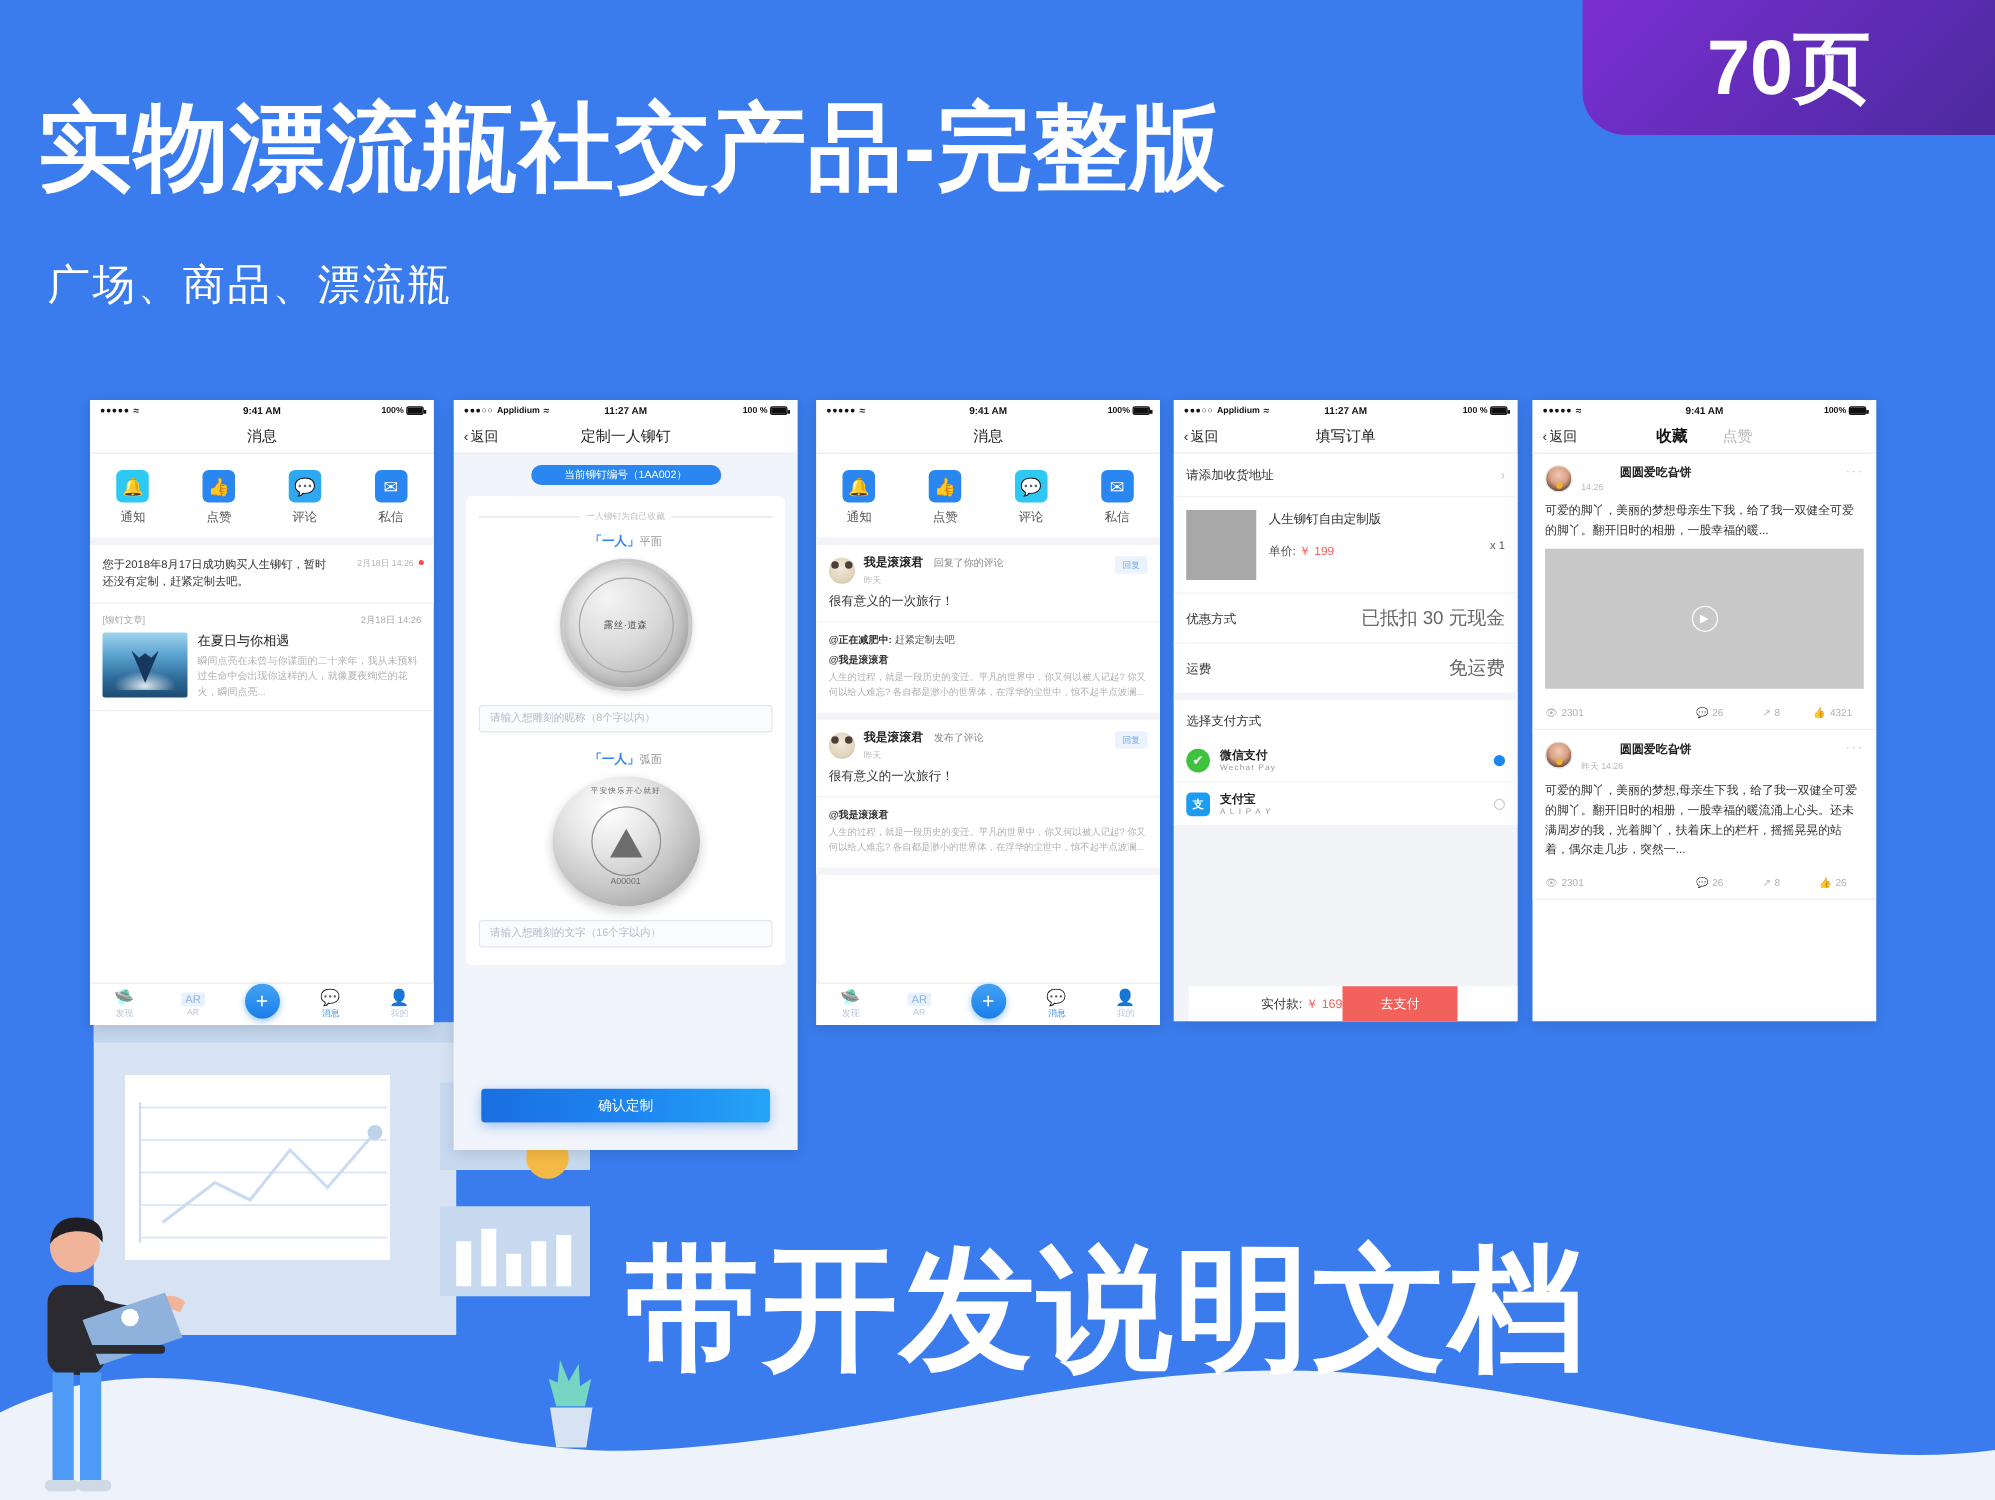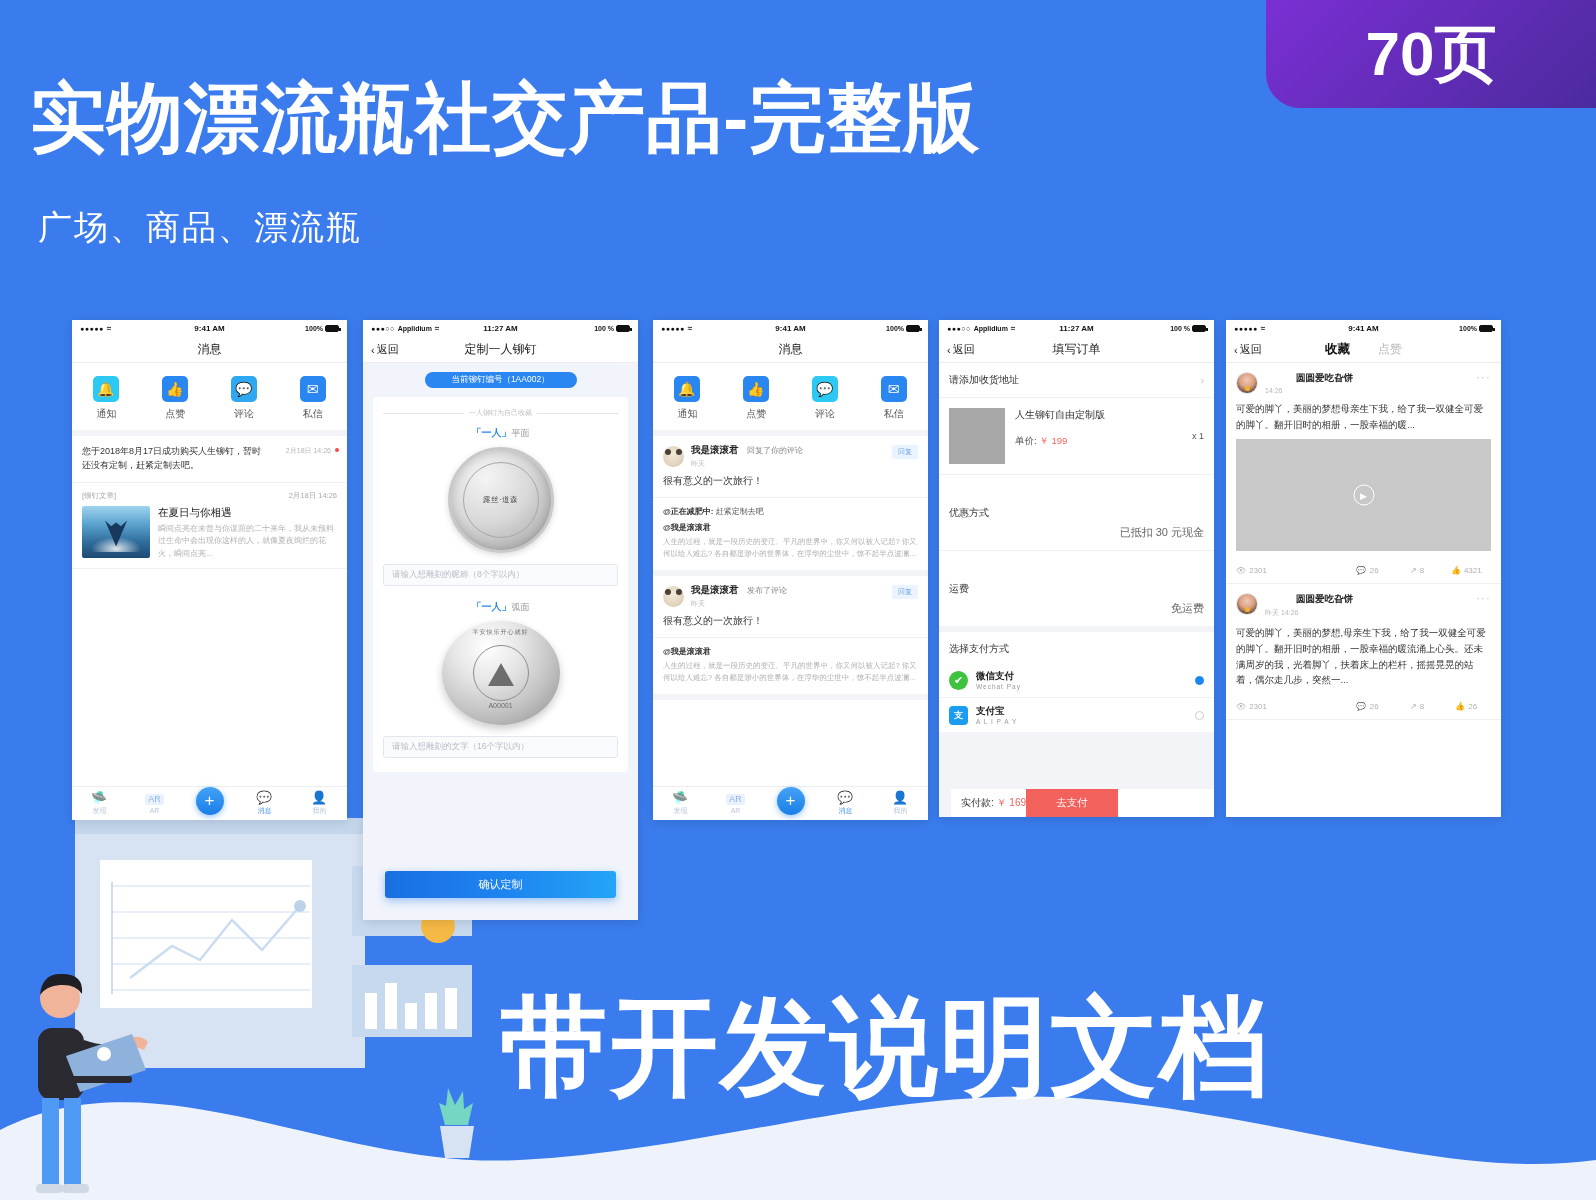--- a/index.html
+++ b/index.html
@@ -210,39 +210,39 @@
   .q-line { font-size:8px; color:#555; margin-bottom:5px; }
   .q-line b { color:#333; }
   .q-txt { font-size:7.5px; line-height:1.65; color:#b0b0b0; }
 
   
   .p4body { background:#f3f4f8; height: calc(100% - 43px); position:relative; }
   .row4 {
     background:#fff; padding: 10px 10px; display:flex; align-items:center;
     justify-content:space-between; border-bottom:1px solid #f0f0f0; font-size:10px; color:#333;
   }
-  .row4 .val { color:#666; font-size:11px;margin-top:40px; }
+  .row4 .val { color:#666; font-size:15px; }
   .chev { color:#c4c4c4; font-size:10px; }
   .prod { background:#fff; display:flex; gap:10px; padding:10px; border-bottom:1px solid #f0f0f0; }
   .prod-img { width:56px;height:56px;background:#a8a8a8;flex:0 0 auto; }
   .prod-info { flex:1; }
   .prod-name { font-size:10px; color:#333; margin-bottom:13px; }
   .prod-price { font-size:9.5px; color:#555; }
   .prod-price b { color:#f4625c; font-weight:400; }
   .prod-qty { font-size:9px; color:#555; align-self:center; }
   .sec-title { background:#fff; padding:10px 10px 7px; font-size:10px; color:#333; }
   .pay-row { background:#fff; display:flex; align-items:center; gap:8px; padding:7px 10px; border-bottom:1px solid #f2f2f2; }
   .pay-ic { width:19px;height:19px;border-radius:4px; display:flex;align-items:center;justify-content:center; font-size:11px; color:#fff; }
   .pay-name { font-size:9.5px; font-weight:700; color:#222; }
   .pay-sub { font-size:6.5px; color:#9a9a9a; letter-spacing:1px; }
   .radio { width:9px;height:9px;border-radius:50%;border:1px solid #ccc; margin-left:auto; }
   .radio.on { background:#1a86f0; border-color:#1a86f0; }
   .paybar {
     position:absolute; left:12px; right:0; bottom:0; height:28px; background:#fff;
-    display:flex; align-items:center; justify-content:flex-start;
+    display:flex; align-items:center; justify-content:center;
   }
   .paybar .total { font-size:10px; color:#333; padding-left:10px; }
   .paybar .total b { color:#f4625c; font-weight:400; }
   .paybar .go { width:92px; height:100%; background:#f2615c; color:#fff;
     display:flex;align-items:center;justify-content:center; font-size:10.5px; }
 
   
   .post { border-bottom:1px solid #efefef; padding:9px 10px 0; background:#fff; }
   .post-head { display:flex; gap:7px; align-items:flex-start; position:relative; }
   .avatar-girl {

